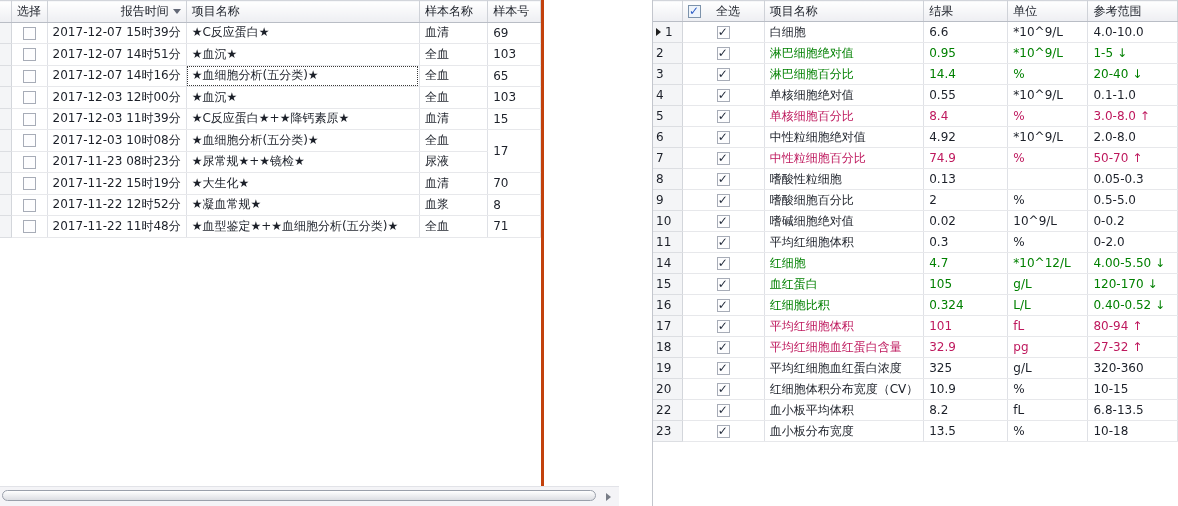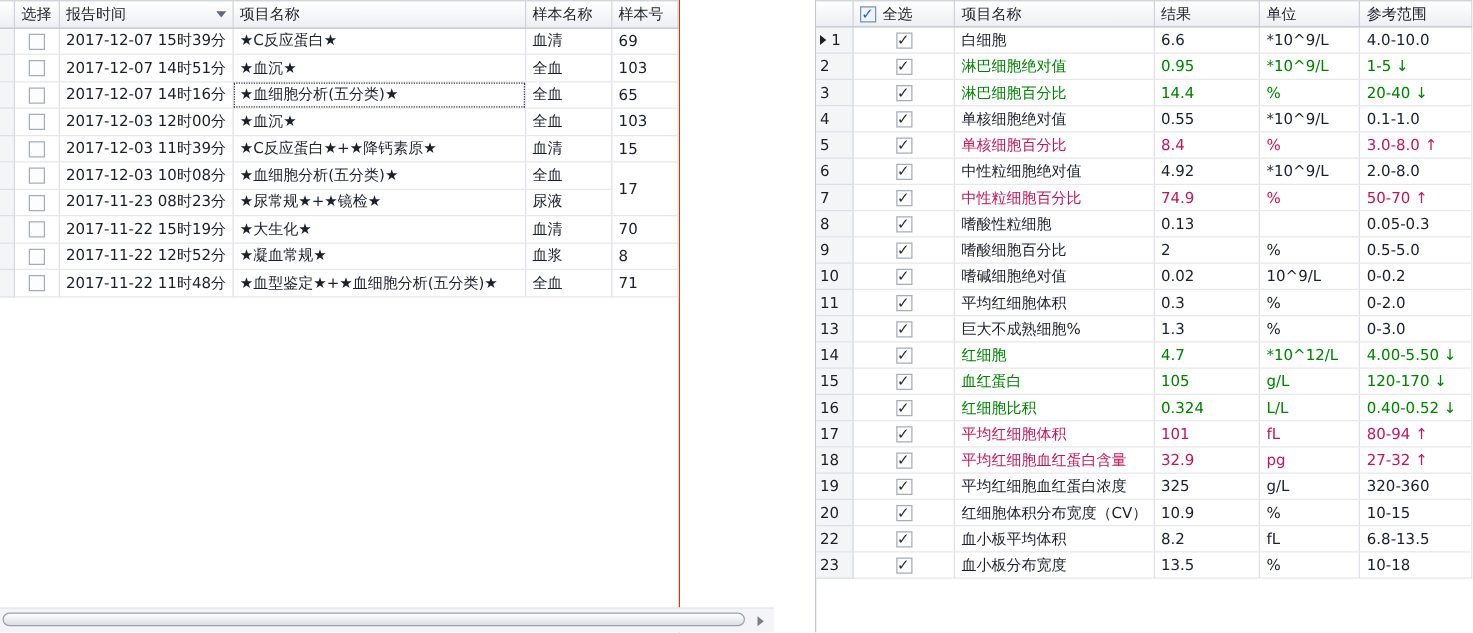--- a/index.html
+++ b/index.html
@@ -1,50 +1,50 @@
 <!DOCTYPE html>
 <html><head>
 <meta charset="utf-8">
 <style>
   html,body{margin:0;padding:0;background:#ffffff;}
   body{width:1178px;height:506px;overflow:hidden;font-family:"DejaVu Sans","Liberation Sans",sans-serif;font-size:12px;color:#1c2029;}
   .stage{position:relative;width:1178px;height:506px;background:#fff;}
 
   .panel{position:absolute;top:0;height:506px;background:#fff;box-sizing:border-box;}
-  .panel-left{left:0;width:544px;border-right:1px solid #c2410c;}
+  .panel-left{left:0;width:544px;border-right:3px solid #c2410c;}
   .panel-right{left:652px;width:526px;border-left:1px solid #c3c6cd;}
 
   table{border-collapse:collapse;table-layout:fixed;font-size:12px;}
   th{background:linear-gradient(#ffffff,#edeef2);border-top:1px solid #d2d5db;border-right:1px solid #cfd2d8;border-bottom:1px solid #b9bdc5;font-weight:normal;text-align:left;padding:0 5px;height:20px;color:#1c2029;white-space:nowrap;overflow:hidden;}
   td{border-right:1px solid #dfe1e6;border-bottom:1px solid #e7e8eb;padding:0 5px;white-space:nowrap;overflow:hidden;vertical-align:middle;}
   .lt tr{height:21.5px;}
   .rt tr{height:21px;}
   td.ind{background:#f4f5f7;border-right:1px solid #d3d6db;border-bottom:1px solid #dcdee2;padding:0 3px;}
   .focused{outline:1px dotted #3a3a3a;outline-offset:-2px;}
 
-  .hdr-flex{display:flex;align-items:center;justify-content:space-between;}
+  .hdr-flex{display:flex;align-items:center;justify-content:flex-end;}
   .sort-desc{width:0;height:0;border-left:4px solid transparent;border-right:4px solid transparent;border-top:5px solid #626876;margin-left:4px;}
 
   .cbx{display:inline-block;width:13px;height:13px;box-sizing:border-box;border:1px solid #a7acb7;background:#fdfdfe;position:relative;vertical-align:middle;}
   .cbx.checked::after{content:"✓";position:absolute;left:0px;top:-1px;font-size:12px;line-height:12px;font-weight:bold;color:#222a3a;}
   .cbx.blue{border-color:#7d93ab;background:#eef4fb;}
   .cbx.blue.checked::after{color:#2c5cc5;}
   .cbx-wrap{text-align:center;}
 
   .cur-arrow{display:inline-block;width:0;height:0;border-top:4px solid transparent;border-bottom:4px solid transparent;border-left:5px solid #1f1f1f;margin-right:4px;}
 
   .c-low{color:#008000;}
   .c-high{color:#be185d;}
 
   .hscroll{position:absolute;left:0;bottom:0;width:619px;height:19px;background:#f4f4f7;border-top:1px solid #e2e3e8;}
   .hthumb{position:absolute;left:2px;top:3px;width:594px;height:11px;box-sizing:border-box;border:1px solid #9aa0ab;border-radius:6px;background:linear-gradient(#ffffff,#dcdee3);}
   .harrow{position:absolute;left:606px;top:6px;width:0;height:0;border-top:4px solid transparent;border-bottom:4px solid transparent;border-left:5px solid #787d87;}
 
   .lbl{display:inline-block;vertical-align:middle;}
-  .hdr-chk-lbl{margin-left:5px;vertical-align:middle;}
+  .hdr-chk-lbl{margin-left:15px;vertical-align:middle;}
 </style>
 </head>
 <body>
 
 <div class="stage">
 
   <div class="panel panel-left">
     <table class="lt">
       <colgroup>
         <col style="width:15px">
@@ -263,28 +263,20 @@
           </tr>
           <tr>
             <td class="ind">11</td>
             <td class="cbx-wrap"><span class="cbx checked"></span></td>
             <td>平均红细胞体积</td>
             <td>0.3</td>
             <td>%</td>
             <td>0-2.0</td>
           </tr>
           <tr>
-            <td class="ind">13</td>
-            <td class="cbx-wrap"><span class="cbx checked"></span></td>
-            <td>巨大不成熟细胞%</td>
-            <td>1.3</td>
-            <td>%</td>
-            <td>0-3.0</td>
-          </tr>
-          <tr>
             <td class="ind">14</td>
             <td class="cbx-wrap"><span class="cbx checked"></span></td>
             <td class="c-low">红细胞</td>
             <td class="c-low">4.7</td>
             <td class="c-low">*10^12/L</td>
             <td class="c-low">4.00-5.50 ↓</td>
           </tr>
           <tr>
             <td class="ind">15</td>
             <td class="cbx-wrap"><span class="cbx checked"></span></td>

